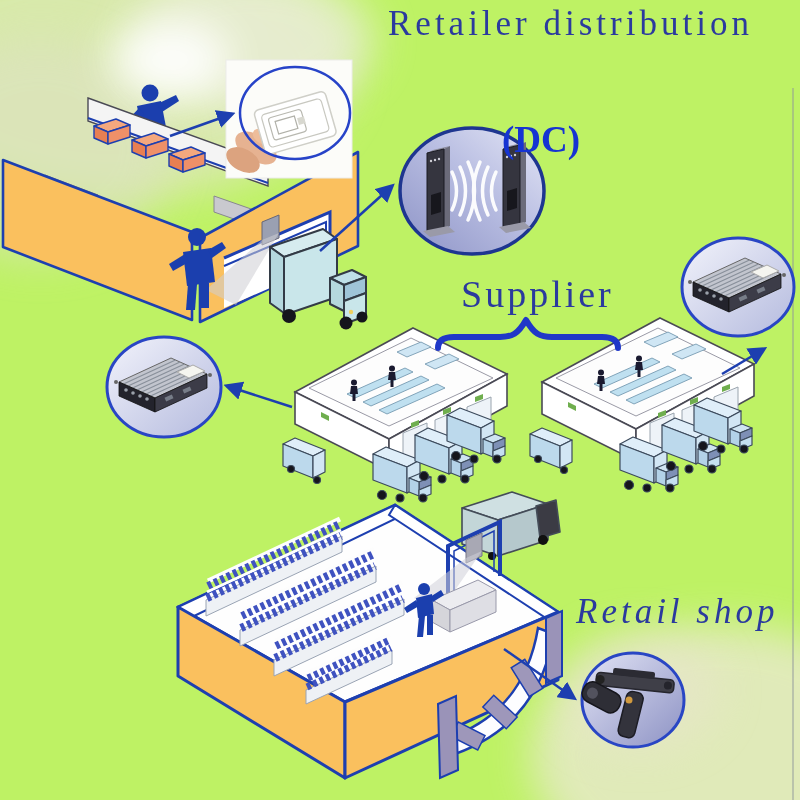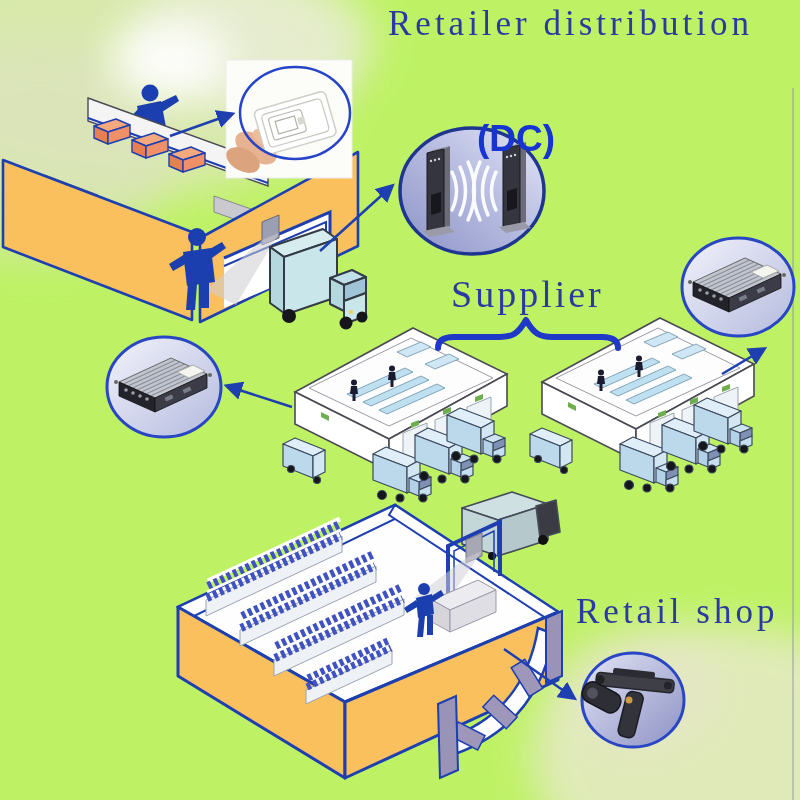--- a/index.html
+++ b/index.html
@@ -1,24 +1,24 @@
 <!DOCTYPE html>
 <html><head>
 <meta charset="utf-8">
 <style>
   html,body{margin:0;padding:0;background:#fff;}
   .stage{position:relative;width:800px;height:800px;background:#bef264;overflow:hidden;
          font-family:"Liberation Serif", serif;}
   .stage svg{position:absolute;left:0;top:0;}
   .lbl{position:absolute;color:#2b3a9e;white-space:nowrap;}
   .lbl-title{left:388px;top:2px;font-size:35px;letter-spacing:4px;line-height:43px;}
-  .lbl-dc{left:477px;top:118px;font-family:Liberation Sans, sans-serif;
+  .lbl-dc{left:502px;top:118px;font-family:Liberation Serif, serif;
           font-weight:bold;font-size:37px;color:#1634d2;letter-spacing:0;}
-  .lbl-supplier{left:451px;top:272px;font-size:38px;letter-spacing:3px;}
-  .lbl-retail{left:576px;top:592px;font-size:35px;letter-spacing:4px;}
+  .lbl-supplier{left:461px;top:272px;font-size:38px;letter-spacing:3px;}
+  .lbl-retail{left:576px;top:592px;font-size:35px;letter-spacing:4px;font-style:italic;}
 </style>
 </head>
 <body>
 
 <div class="stage">
 
 <svg width="800" height="800" viewBox="0 0 800 800">
   <defs>
     <filter id="soft" x="-60%" y="-60%" width="220%" height="220%">
           <feGaussianBlur stdDeviation="20"></feGaussianBlur>

